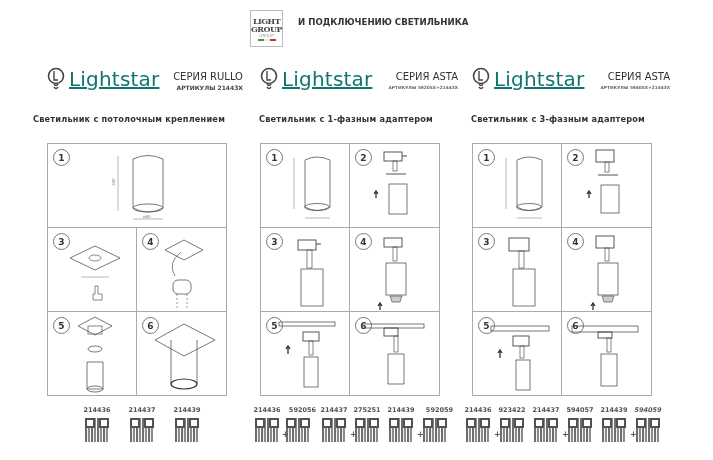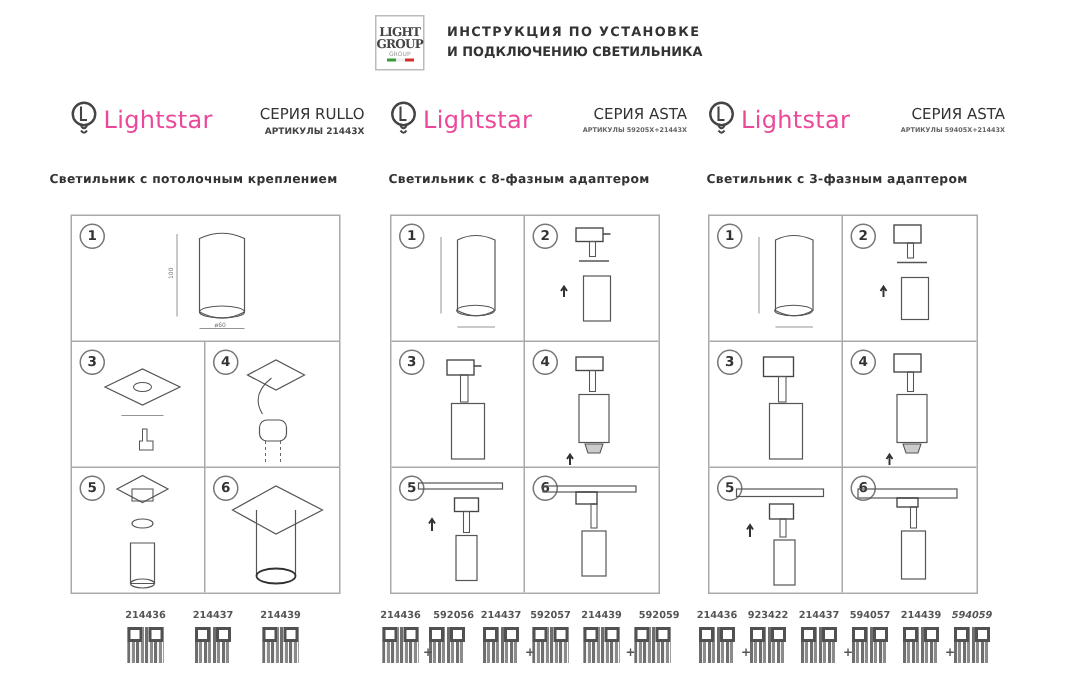--- a/index.html
+++ b/index.html
@@ -12,21 +12,21 @@
   .top-logo .flag { display:flex; width: 18px; height: 2px; margin-top: 1px; }
   .top-logo .flag span { flex:1; }
 
   .doc-title { position: absolute; left: 298px; top: 16px; font-size: 8.6px; font-weight: bold; color: #333; line-height: 13px; }
   .doc-title div { white-space: nowrap; }
   .doc-title .t1 { letter-spacing: 0.9px; }
 
   .col { position: absolute; top: 62px; width: 190px; }
   .brand { position: absolute; top: 5px; left: 0; display:flex; align-items:center; }
   .brand .bulb { width: 18px; height: 24px; position: relative; }
-  .brand .word { font-size: 16px; color:#ec4899; margin-left: 4px; letter-spacing: 0.2px; }
+  .brand .word { font-size: 20px; color:#0f766e; margin-left: 4px; letter-spacing: 0.2px; text-decoration: underline; }
   .series { position: absolute; top: 9px; right: 0; text-align: right; }
   .series .s1 { font-size: 10px; font-weight: normal; color: #333; line-height: 12px; white-space: nowrap; }
   .series .s2 { font-size: 6px; font-weight: bold; color: #444; line-height: 9px; white-space: nowrap; }
   .series .s2.tiny { font-size: 4.3px; color:#666; }
   .subtitle { position: absolute; top: 52px; left: 2px; font-size: 8.2px; font-weight: bold; color: #333; white-space: nowrap; letter-spacing: 0.2px; }
 
   .grid { position: absolute; top: 143px; width: 180px; height: 253px; border: 1px solid #aaa; display:grid; grid-template-columns: 1fr 1fr; grid-template-rows: 84px 84px 1fr; }
   .cell { position: relative; border-right: 1px solid #aaa; border-bottom: 1px solid #aaa; overflow: hidden; }
   .cell.r { border-right: none; }
   .cell.b { border-bottom: none; }
@@ -51,21 +51,20 @@
   <div class="l1">LIGHT</div>
   <div class="l2">GROUP</div>
   <div class="l3">GROUP</div>
   <div class="flag">
       <span style="background:#3a9a3a"></span>
       <span style="background:#eee"></span>
       <span style="background:#d32f2f"></span>
     </div>
 </div>
 <div class="doc-title">
-  <div class="t1">ИНСТРУКЦИЯ ПО УСТАНОВКЕ</div>
   <div>И ПОДКЛЮЧЕНИЮ СВЕТИЛЬНИКА</div>
 </div>
 
 <div class="col" style="left:47px;">
   <div class="brand">
     <svg class="bulb" width="18" height="24" viewBox="0 0 18 24">
         <circle cx="9" cy="9" r="7.5" fill="none" stroke="#444" stroke-width="1.6"></circle>
         <path d="M7 4 L7 13 L11 13 M7 17 Q9 20 11 17 M7 20 Q9 23 11 20" fill="none" stroke="#444" stroke-width="1.4"></path>
       </svg>
     <span class="word">Lightstar</span>
@@ -133,21 +132,21 @@
     <svg class="bulb" width="18" height="24" viewBox="0 0 18 24">
         <circle cx="9" cy="9" r="7.5" fill="none" stroke="#444" stroke-width="1.6"></circle>
         <path d="M7 4 L7 13 L11 13 M7 17 Q9 20 11 17 M7 20 Q9 23 11 20" fill="none" stroke="#444" stroke-width="1.4"></path>
       </svg>
     <span class="word">Lightstar</span>
   </div>
   <div class="series" style="right:-8px;">
     <div class="s1">СЕРИЯ ASTA</div>
     <div class="s2 tiny">АРТИКУЛЫ 59205X+21443X</div>
   </div>
-  <div class="subtitle" style="left:-1px;">Светильник с 8-фазным адаптером</div>
+  <div class="subtitle" style="left:-1px;">Светильник с 1-фазным адаптером</div>
 </div>
 
 <div class="grid" style="left:260px;">
   <div class="cell">
     <div class="step">1</div>
     <svg width="90" height="84">
       <line x1="33" y1="14" x2="33" y2="65" stroke="#888" stroke-width="0.6"></line>
       <path d="M44 16 Q56 10 69 16 L69 63 Q56 70 44 63 Z" fill="none" stroke="#555" stroke-width="0.8"></path>
       <ellipse cx="56" cy="63" rx="12.5" ry="3.5" fill="none" stroke="#555" stroke-width="0.8"></ellipse>
       <line x1="44" y1="74" x2="69" y2="74" stroke="#888" stroke-width="0.6"></line>
@@ -301,21 +300,21 @@
   <div class="code" style="left:280px;text-align:right;">
       <div class="num">592056</div>
       <div class="qr"></div>
     </div>
   <div class="code" style="left:316px;">
       <div class="num">214437</div>
       <div class="qr"></div>
     </div>
   <span class="plus" style="left:350px;top:24px;">+</span>
   <div class="code" style="left:349px;">
-      <div class="num">592057</div>
+      <div class="num">275251</div>
       <div class="qr"></div>
     </div>
   <div class="code" style="left:383px;">
       <div class="num">214439</div>
       <div class="qr"></div>
     </div>
   <span class="plus" style="left:417px;top:24px;">+</span>
   <div class="code" style="left:417px;text-align:right;">
       <div class="num">592059</div>
       <div class="qr"></div>

